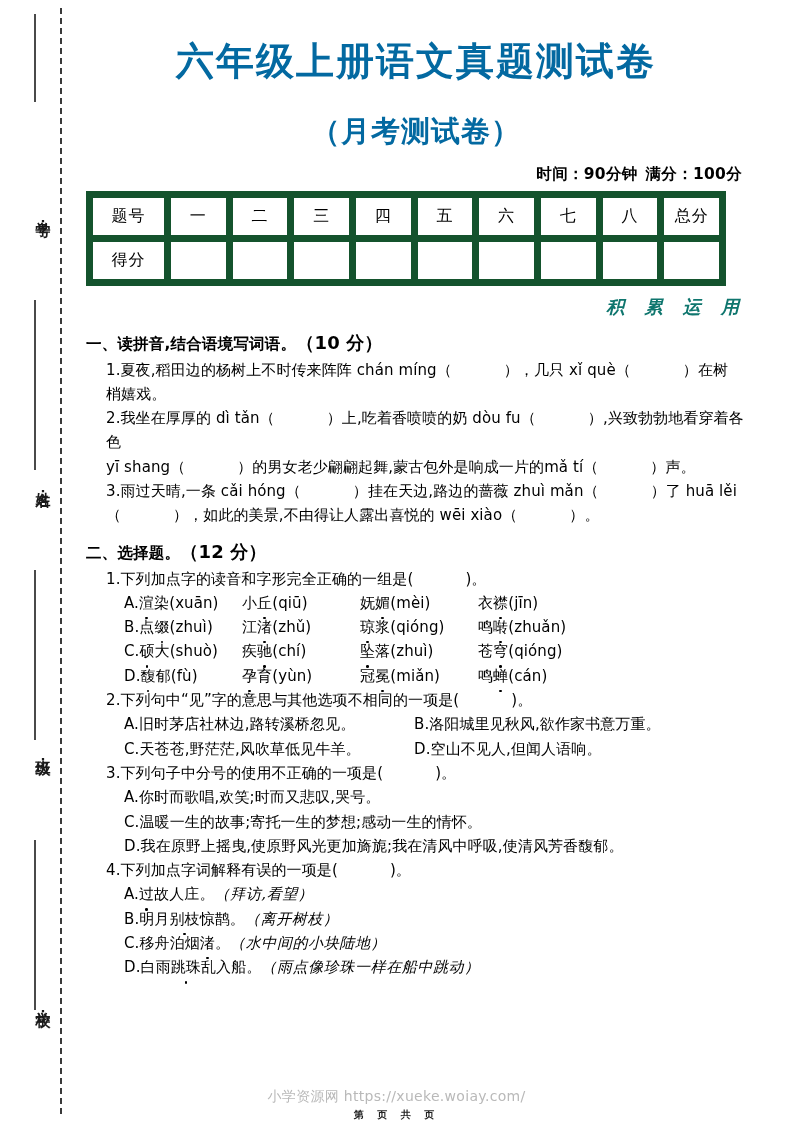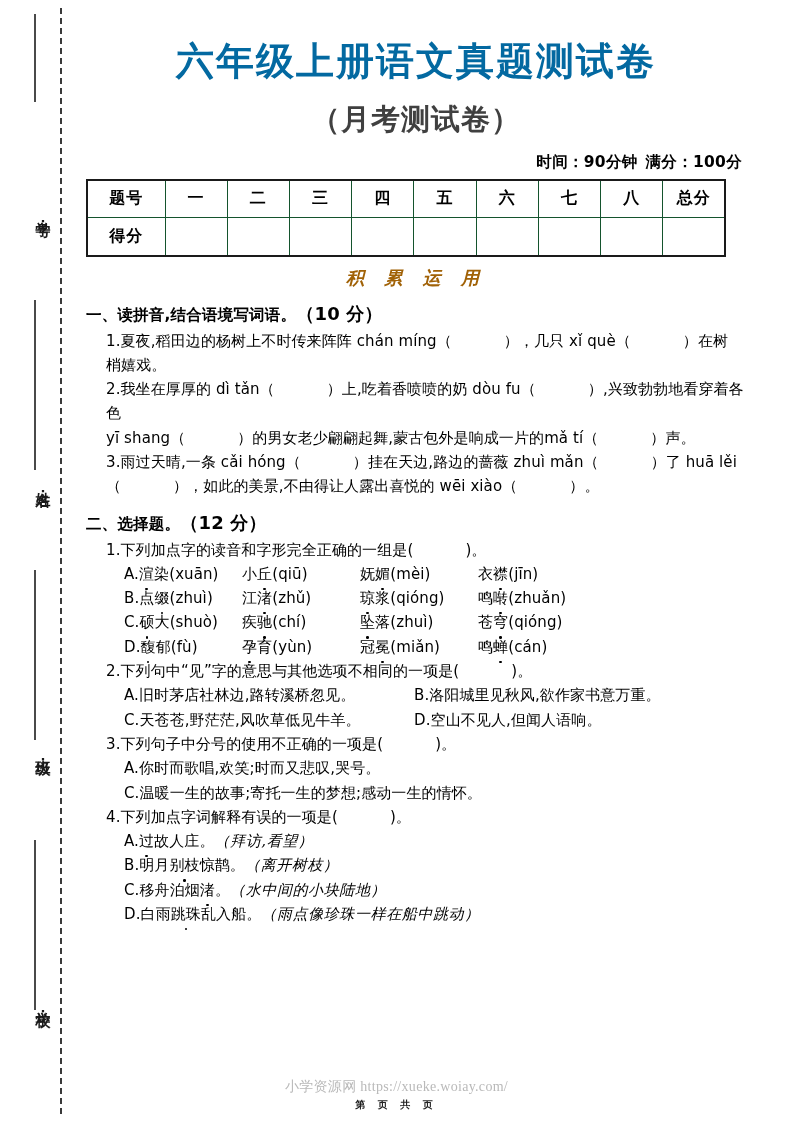--- a/index.html
+++ b/index.html
@@ -61,22 +61,22 @@
     margin-top: 38px;
     line-height: 1.25;
     color: #0369a1;
   }
   #title-sub {
     text-align: center;
     font-family: "DejaVu Sans", "Liberation Sans", sans-serif;
     font-weight: bold;
     font-size: 29px;
     letter-spacing: 1px;
-    margin-top: 14px;
-    color: #404040;
+    margin-top: 26px;
+    color: #0369a1;
   }
 
   
   #meta-line {
     text-align: right;
     font-size: 15.5px;
     font-weight: bold;
     margin-top: 12px;
     padding-right: 4px;
     letter-spacing: 0.3px;
@@ -85,41 +85,41 @@
 
   
   #score-table {
     margin-top: 6px;
     border-collapse: collapse;
     width: 640px;
     border: 2px solid #1a1a1a;
     table-layout: fixed;
   }
   #score-table td {
-    border: 1px solid #14532d;
-    height: 38px;
+    border: 7px solid #14532d;
+    height: 44px;
     text-align: center;
     vertical-align: middle;
     font-size: 16px;
-    font-weight: bold;
+    font-weight: normal;
     letter-spacing: 1px;
   }
   #score-table td.rowhead { width: 78px; }
 
   
   .section-banner {
-    text-align: center;
+    text-align: right;
     font-family: "DejaVu Serif", "Liberation Serif", serif;
     font-weight: bold;
     font-style: italic;
     font-size: 18px;
     letter-spacing: 7px;
     margin-top: 9px;
     margin-bottom: 4px;
-    color: #a16207;
+    color: #0f766e;
   }
 
   
   .sec-title {
     font-size: 15.5px;
     font-weight: bold;
     margin-top: 12px;
     margin-bottom: 3px;
     letter-spacing: 0.2px;
   }
@@ -168,23 +168,22 @@
 
   
   .py { font-family: "DejaVu Sans", "Liberation Sans", sans-serif; }
 
   .blank { display: inline-block; min-width: 52px; }
 
   
   #footer {
     position: absolute;
     left: 0; right: 0;
-    bottom: 10px;
-    text-align: center;
-    font-family: Liberation Serif, serif;
+    bottom: 0;
+    text-align: center;
   }
   #watermark {
     font-size: 14px;
     color: #b9b9b9;
     letter-spacing: 0.3px;
   }
   #page-no {
     margin-top: 2px;
     font-size: 10px;
     font-weight: bold;
@@ -311,20 +310,21 @@
         <span class="cell"><span>D.</span><span>空山不见人,但闻人语响。</span></span>
       </div>
     </div>
   </div>
 
   <div class="q">
     <div class="q-stem"><span>3.</span><span>下列句子中分号的使用不正确的一项是(</span><span class="blank"></span><span>)。</span></div>
     <div class="opts">
       <div class="opt-line"><span>A.</span><span>你时而歌唱,欢笑;时而又悲叹,哭号。</span></div>
       <div class="opt-line"><span>C.</span><span>温暖一生的故事;寄托一生的梦想;感动一生的情怀。</span></div>
+      <div class="opt-line"><span>D.</span><span>我在原野上摇曳,使原野风光更加旖旎;我在清风中呼吸,使清风芳香馥郁。</span></div>
     </div>
   </div>
 
   <div class="q">
     <div class="q-stem"><span>4.</span><span>下列加点字词解释有误的一项是(</span><span class="blank"></span><span>)。</span></div>
     <div class="opts">
       <div class="opt-line"><span>A.</span><span></span><span class="dot">过</span><span>故人庄。</span><span class="gloss">（拜访,看望）</span></div>
       <div class="opt-line"><span>B.</span><span>明月</span><span class="dot">别枝</span><span>惊鹊。</span><span class="gloss">（离开树枝）</span></div>
       <div class="opt-line"><span>C.</span><span>移舟泊烟</span><span class="dot">渚</span><span>。</span><span class="gloss">（水中间的小块陆地）</span></div>
       <div class="opt-line"><span>D.</span><span>白雨</span><span class="dot">跳珠</span><span>乱入船。</span><span class="gloss">（雨点像珍珠一样在船中跳动）</span></div>

